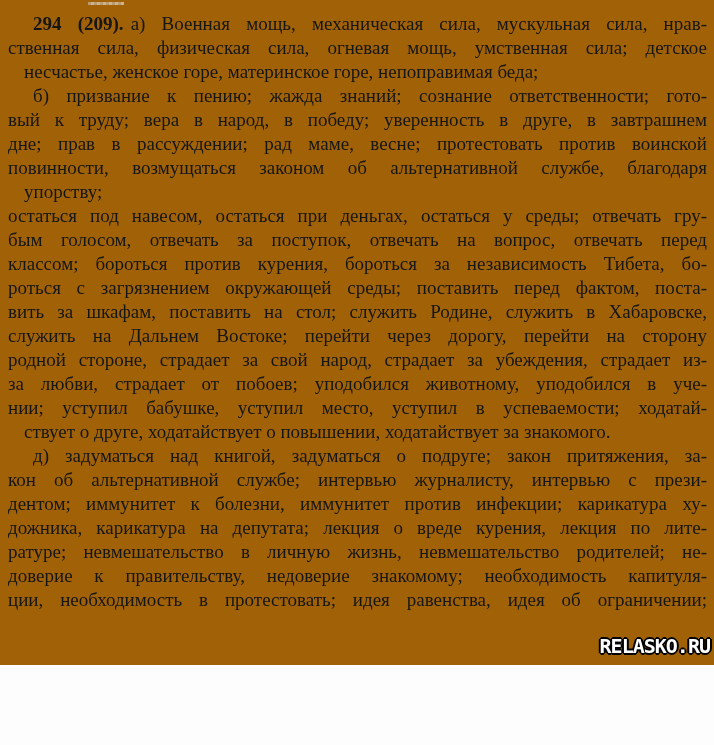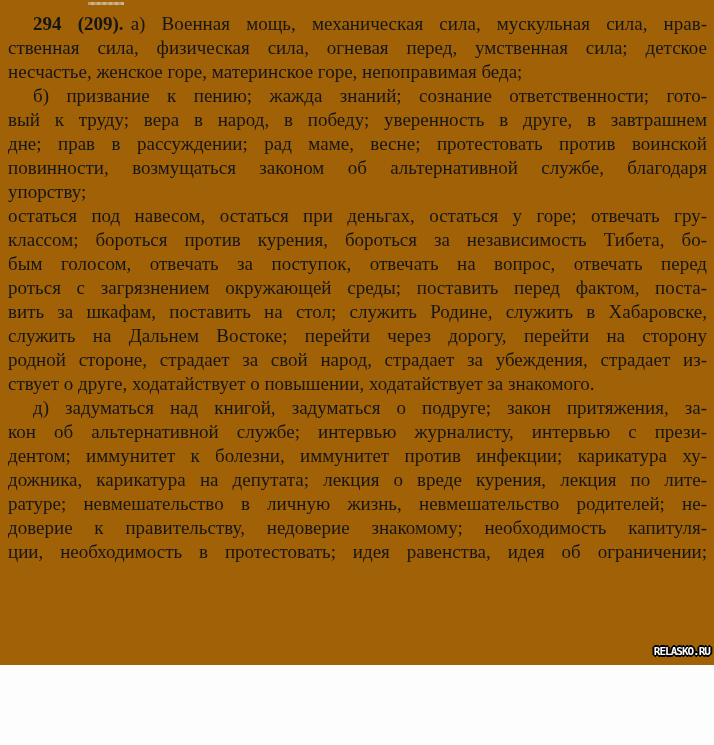--- a/index.html
+++ b/index.html
@@ -38,68 +38,71 @@
   }
   .ln {
     text-align: justify;
     text-align-last: justify;
     white-space: nowrap;
     height: 24px;
   }
   .ln.end {
     text-align-last: left;
     white-space: normal;
+    margin-left: 16px;
   }
   .ln.ind {
     padding-left: 25px;
   }
   .num {
     font-weight: bold;
     margin-right: 7px;
   }
   .watermark {
     position: absolute;
     right: 4px;
     bottom: 7px;
     font-family: "DejaVu Sans Mono", monospace;
     font-weight: bold;
-    font-size: 11px;
+    font-size: 20px;
     letter-spacing: -1px;
     color: #ffffff;
     text-shadow:
       2px 0 0 #000, -2px 0 0 #000, 0 2px 0 #000, 0 -2px 0 #000,
       1px 1px 0 #000, -1px -1px 0 #000, 1px -1px 0 #000, -1px 1px 0 #000;
   }
 </style>
 </head>
 <body>
 
 <div class="page">
   <div class="top-artifact"></div>
 
   <div class="textblock">
 
     <div class="ln ind"><span class="num">294 (209).</span><span>а) Военная мощь, механическая сила, мускульная сила, нрав-</span></div>
-    <div class="ln">ственная сила, физическая сила, огневая перед, умственная сила; детское</div>
+    <div class="ln">ственная сила, физическая сила, огневая мощь, умственная сила; детское</div>
     <div class="ln end">несчастье, женское горе, материнское горе, непоправимая беда;</div>
 
     <div class="ln ind">б) призвание к пению; жажда знаний; сознание ответственности; гото-</div>
     <div class="ln">вый к труду; вера в народ, в победу; уверенность в друге, в завтрашнем</div>
     <div class="ln">дне; прав в рассуждении; рад маме, весне; протестовать против воинской</div>
     <div class="ln">повинности, возмущаться законом об альтернативной службе, благодаря</div>
     <div class="ln end">упорству;</div>
 
-    <div class="ln">остаться под навесом, остаться при деньгах, остаться у горе; отвечать гру-</div>
+    <div class="ln">остаться под навесом, остаться при деньгах, остаться у среды; отвечать гру-</div>
+    <div class="ln">бым голосом, отвечать за поступок, отвечать на вопрос, отвечать перед</div>
     <div class="ln">классом; бороться против курения, бороться за независимость Тибета, бо-</div>
-    <div class="ln">бым голосом, отвечать за поступок, отвечать на вопрос, отвечать перед</div>
     <div class="ln">роться с загрязнением окружающей среды; поставить перед фактом, поста-</div>
     <div class="ln">вить за шкафам, поставить на стол; служить Родине, служить в Хабаровске,</div>
     <div class="ln">служить на Дальнем Востоке; перейти через дорогу, перейти на сторону</div>
 
     <div class="ln">родной стороне, страдает за свой народ, страдает за убеждения, страдает из-</div>
+    <div class="ln">за любви, страдает от побоев; уподобился животному, уподобился в уче-</div>
+    <div class="ln">нии; уступил бабушке, уступил место, уступил в успеваемости; ходатай-</div>
     <div class="ln end">ствует о друге, ходатайствует о повышении, ходатайствует за знакомого.</div>
 
     <div class="ln ind">д) задуматься над книгой, задуматься о подруге; закон притяжения, за-</div>
     <div class="ln">кон об альтернативной службе; интервью журналисту, интервью с прези-</div>
     <div class="ln">дентом; иммунитет к болезни, иммунитет против инфекции; карикатура ху-</div>
     <div class="ln">дожника, карикатура на депутата; лекция о вреде курения, лекция по лите-</div>
     <div class="ln">ратуре; невмешательство в личную жизнь, невмешательство родителей; не-</div>
     <div class="ln">доверие к правительству, недоверие знакомому; необходимость капитуля-</div>
     <div class="ln">ции, необходимость в протестовать; идея равенства, идея об ограничении;</div>
   </div>

